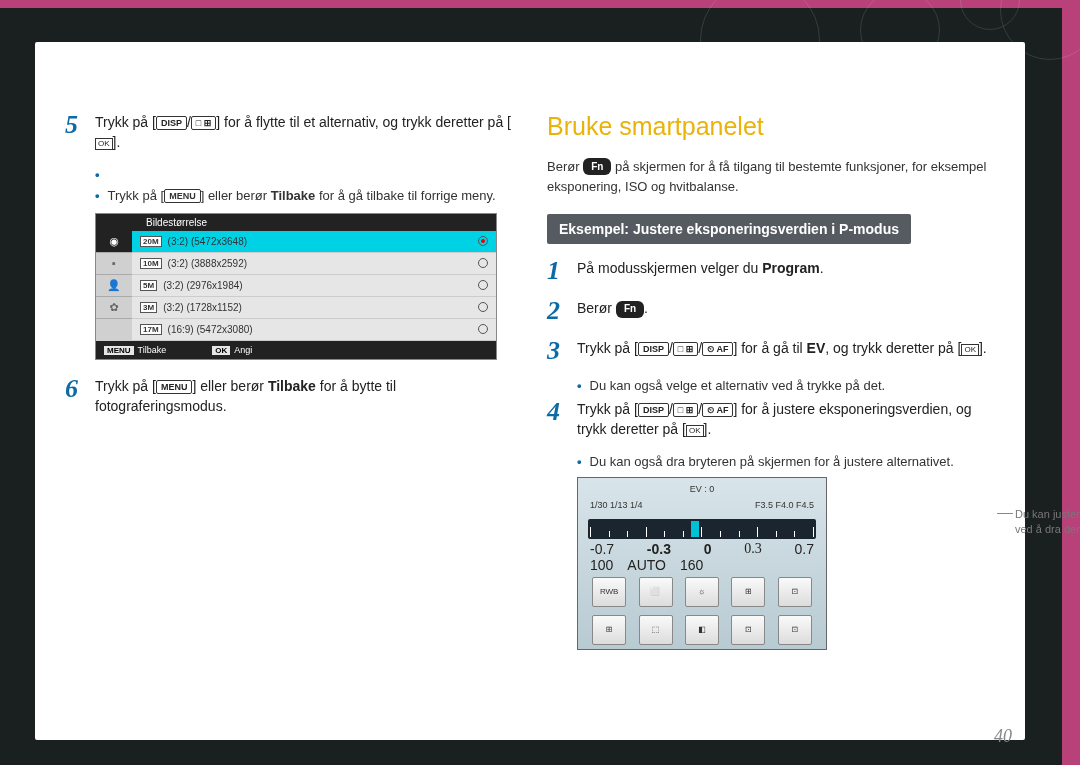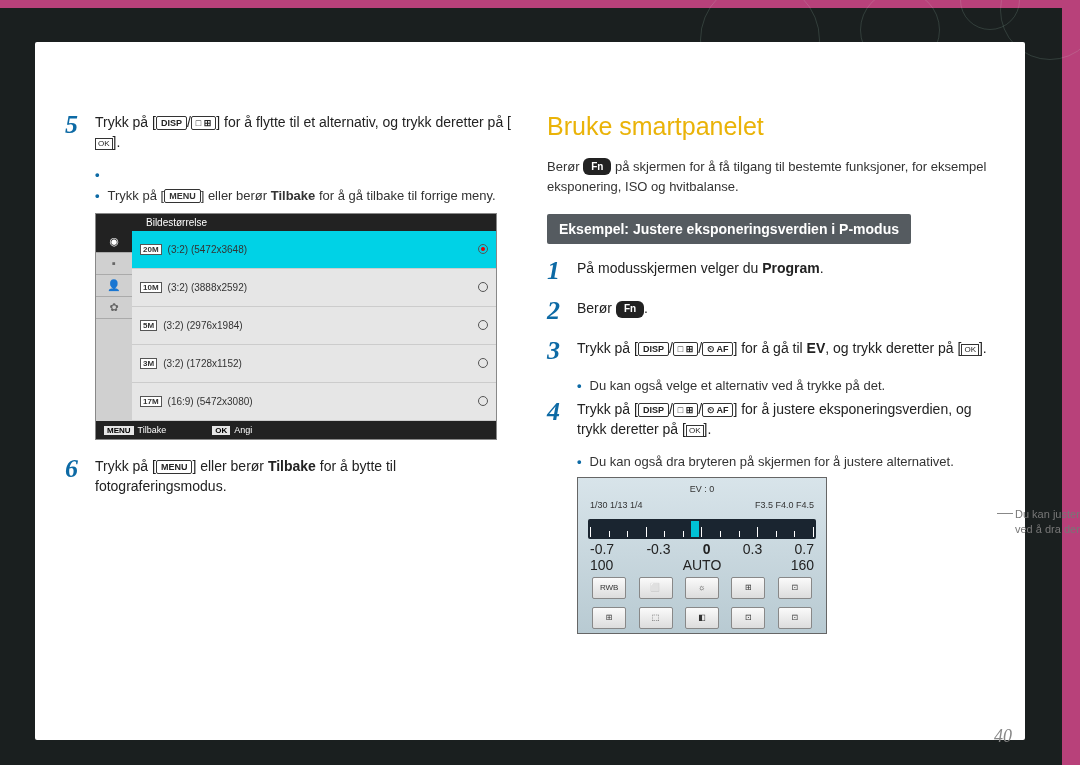--- a/index.html
+++ b/index.html
@@ -25,42 +25,42 @@
 .btn-label{display:inline-block;border:1px solid #333;border-radius:2px;padding:0 4px;font-size:9px;font-weight:bold;line-height:12px;vertical-align:1px}
 .btn-dark{display:inline-block;background:#222;color:#fff;border-radius:6px;padding:1px 8px;font-size:10px;font-weight:bold;vertical-align:1px}
 .ok-box{display:inline-block;border:1px solid #333;padding:0 2px;font-size:8px;line-height:10px;vertical-align:1px;text-align:center}
 .ui-panel{margin:10px 0 16px 30px;width:402px;border:1px solid #888;background:#e6e6e6;font-size:10px}
 .ui-head{background:#222;color:#fff;padding:3px 50px;font-size:10px}
 .ui-body{display:flex}
 .ui-tabs{width:36px;background:#d0d0d0;display:flex;flex-direction:column}
 .ui-tab{height:22px;border-bottom:1px solid #aaa;display:flex;align-items:center;justify-content:center;color:#666;font-size:11px}
 .ui-tab.active{background:#222;color:#fff}
 .ui-rows{flex:1}
-.ui-row{display:flex;padding:13px 8px;border-bottom:1px solid #ccc;justify-content:space-between}
+.ui-row{display:flex;padding:5px 8px;border-bottom:1px solid #ccc;justify-content:space-between}
 .ui-row.sel{background:#00d2e6}
 .ui-row .lbl{display:flex;align-items:center;gap:6px}
 .sz-icon{border:1px solid #555;padding:0 2px;font-size:8px;font-weight:bold;background:#fff}
 .radio{width:10px;height:10px;border:1px solid #555;border-radius:50%;display:inline-block}
 .radio.on::after{content:'';display:block;width:4px;height:4px;background:#e00;border-radius:50%;margin:2px}
 .ui-foot{background:#222;color:#fff;display:flex;padding:4px 8px;font-size:9px;gap:46px}
 .ui-foot .ftag{background:#e6e6e6;color:#000;padding:0 3px;font-weight:bold;margin-right:4px;font-size:8px}
 h2.section{font-size:25px;font-weight:400;color:#eab308;margin-bottom:16px;font-family:Arial}
 .intro{font-size:13px;line-height:1.5;margin-bottom:18px}
 .example-bar{background:#555b60;color:#fff;padding:7px 12px;font-size:14px;font-weight:bold;border-radius:2px;margin-bottom:14px;display:inline-block}
 .sp-panel{margin:8px 0 0 30px;width:250px;border:1px solid #666;background:linear-gradient(#d8e4ea,#b8cad2);padding:6px 0 0 0;font-size:9px;position:relative}
 .sp-title{text-align:center;font-size:9px;color:#333;margin-bottom:4px}
 .sp-row{display:flex;justify-content:space-between;padding:2px 12px;margin-bottom:7px}
 .sp-scale-box{margin:2px 10px;background:#1a2530;color:#fff;border-radius:2px;height:20px;position:relative}
 .sp-scale-box .ticks{position:absolute;inset:2px;display:flex;justify-content:space-between;align-items:flex-end}
 .sp-scale-box .tk{width:1px;height:6px;background:#fff}
 .sp-scale-box .tk.maj{height:10px}
 .sp-scale-box .hl{position:absolute;left:45%;top:2px;bottom:2px;width:8px;background:#00c2d6}
 .sp-labels{display:flex;justify-content:space-between;padding:0 12px;font-size:14px;color:#222}
 .sp-btns{display:flex;justify-content:space-around;padding:4px 8px}
-.sp-btn{width:34px;height:22px;background:linear-gradient(#fafafa,#dcdcdc);border:1px solid #888;border-radius:2px;font-size:8px;display:flex;align-items:center;justify-content:center}
+.sp-btn{width:34px;height:30px;background:linear-gradient(#fafafa,#dcdcdc);border:1px solid #888;border-radius:2px;font-size:8px;display:flex;align-items:center;justify-content:center}
 .sp-foot{background:#222;color:#fff;display:flex;justify-content:space-between;padding:4px 8px;font-size:8px;margin-top:4px}
 .callout{position:absolute;right:-190px;top:30px;width:170px;font-size:11px;color:#777;line-height:1.4}
 .callout::before{content:'';position:absolute;left:-18px;top:6px;width:16px;height:1px;background:#888}
 .pagenum{position:absolute;bottom:18px;right:68px;font-style:italic;font-family:Liberation Serif, serif;font-size:18px;color:#888}
 </style>
 </head>
 <body>
 
 <div class="top-edge"></div>
 <div class="right-bar"></div>
@@ -195,26 +195,26 @@
               <div class="tk"></div>
               <div class="tk"></div>
               <div class="tk maj"></div>
               <div class="tk"></div>
               <div class="tk"></div>
               <div class="tk maj"></div>
             </div>
         </div>
         <div class="sp-labels" id="sp-scale-labels">
             <span style="font-weight: normal;">-0.7</span>
-            <span style="font-weight: normal;">-0.3</span>
+            <span style="font-weight: bold;">-0.3</span>
             <span style="font-weight: bold;">0</span>
-            <span style="font-weight: normal;">0.3</span>
+            <span style="font-weight: normal; font-family: Liberation Serif, serif;">0.3</span>
             <span style="font-weight: normal;">0.7</span>
           </div>
-        <div class="sp-labels" id="sp-iso-labels" style="justify-content:space-between;gap:14px">
+        <div class="sp-labels" id="sp-iso-labels" style="justify-content:flex-start;gap:14px">
             <span>100</span>
             <span>AUTO</span>
             <span>160</span>
           </div>
         <div class="sp-btns" id="sp-btns">
             <div class="sp-btn">RWB</div>
             <div class="sp-btn">⬜</div>
             <div class="sp-btn">☼</div>
             <div class="sp-btn">⊞</div>
             <div class="sp-btn">⊡</div>

